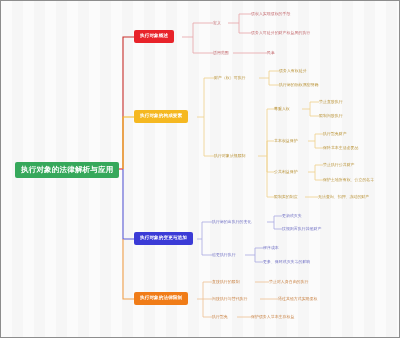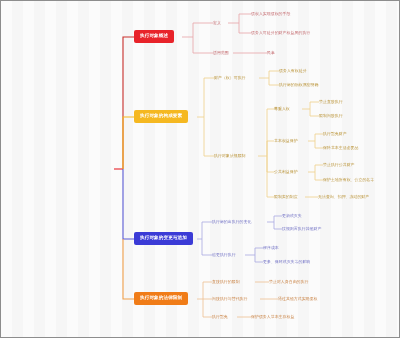--- a/index.html
+++ b/index.html
@@ -129,20 +129,21 @@
 
     <path d="M196,298 L202,298" stroke="#efc092" stroke-width="0.8" fill="none"></path>
     <path d="M202,298 L202,281 L211,281" stroke="#efc092" stroke-width="0.8" fill="none"></path>
     <path d="M202,298 L202,298 L211,298" stroke="#efc092" stroke-width="0.8" fill="none"></path>
     <path d="M202,298 L202,316 L211,316" stroke="#efc092" stroke-width="0.8" fill="none"></path>
     <path d="M254,281 L268,281" stroke="#efc092" stroke-width="0.8" fill="none"></path>
     <path d="M259,298 L277,298" stroke="#efc092" stroke-width="0.8" fill="none"></path>
     <path d="M236,316 L250,316" stroke="#efc092" stroke-width="0.8" fill="none"></path>
   </svg>
 
+  <div class="node root" style="left:14px;top:161px;">执行对象的法律解析与应用</div>
 
   <div class="node lvl1 c-red" style="left:133px;top:29px;">执行对象概述</div>
 
   <div class="node lvl2 t-red" style="left:212px;top:19px;">定义</div>
   <div class="node lvl3 t-red" style="left:250px;top:10px;">债权人实现债权的手段</div>
   <div class="node lvl3 t-red" style="left:250px;top:29px;">债务人可处分的财产权益属的执行</div>
 
   <div class="node lvl2 t-red" style="left:212px;top:49px;">适用范围</div>
   <div class="node lvl3 t-red" style="left:266px;top:49px;">民事</div>
 

